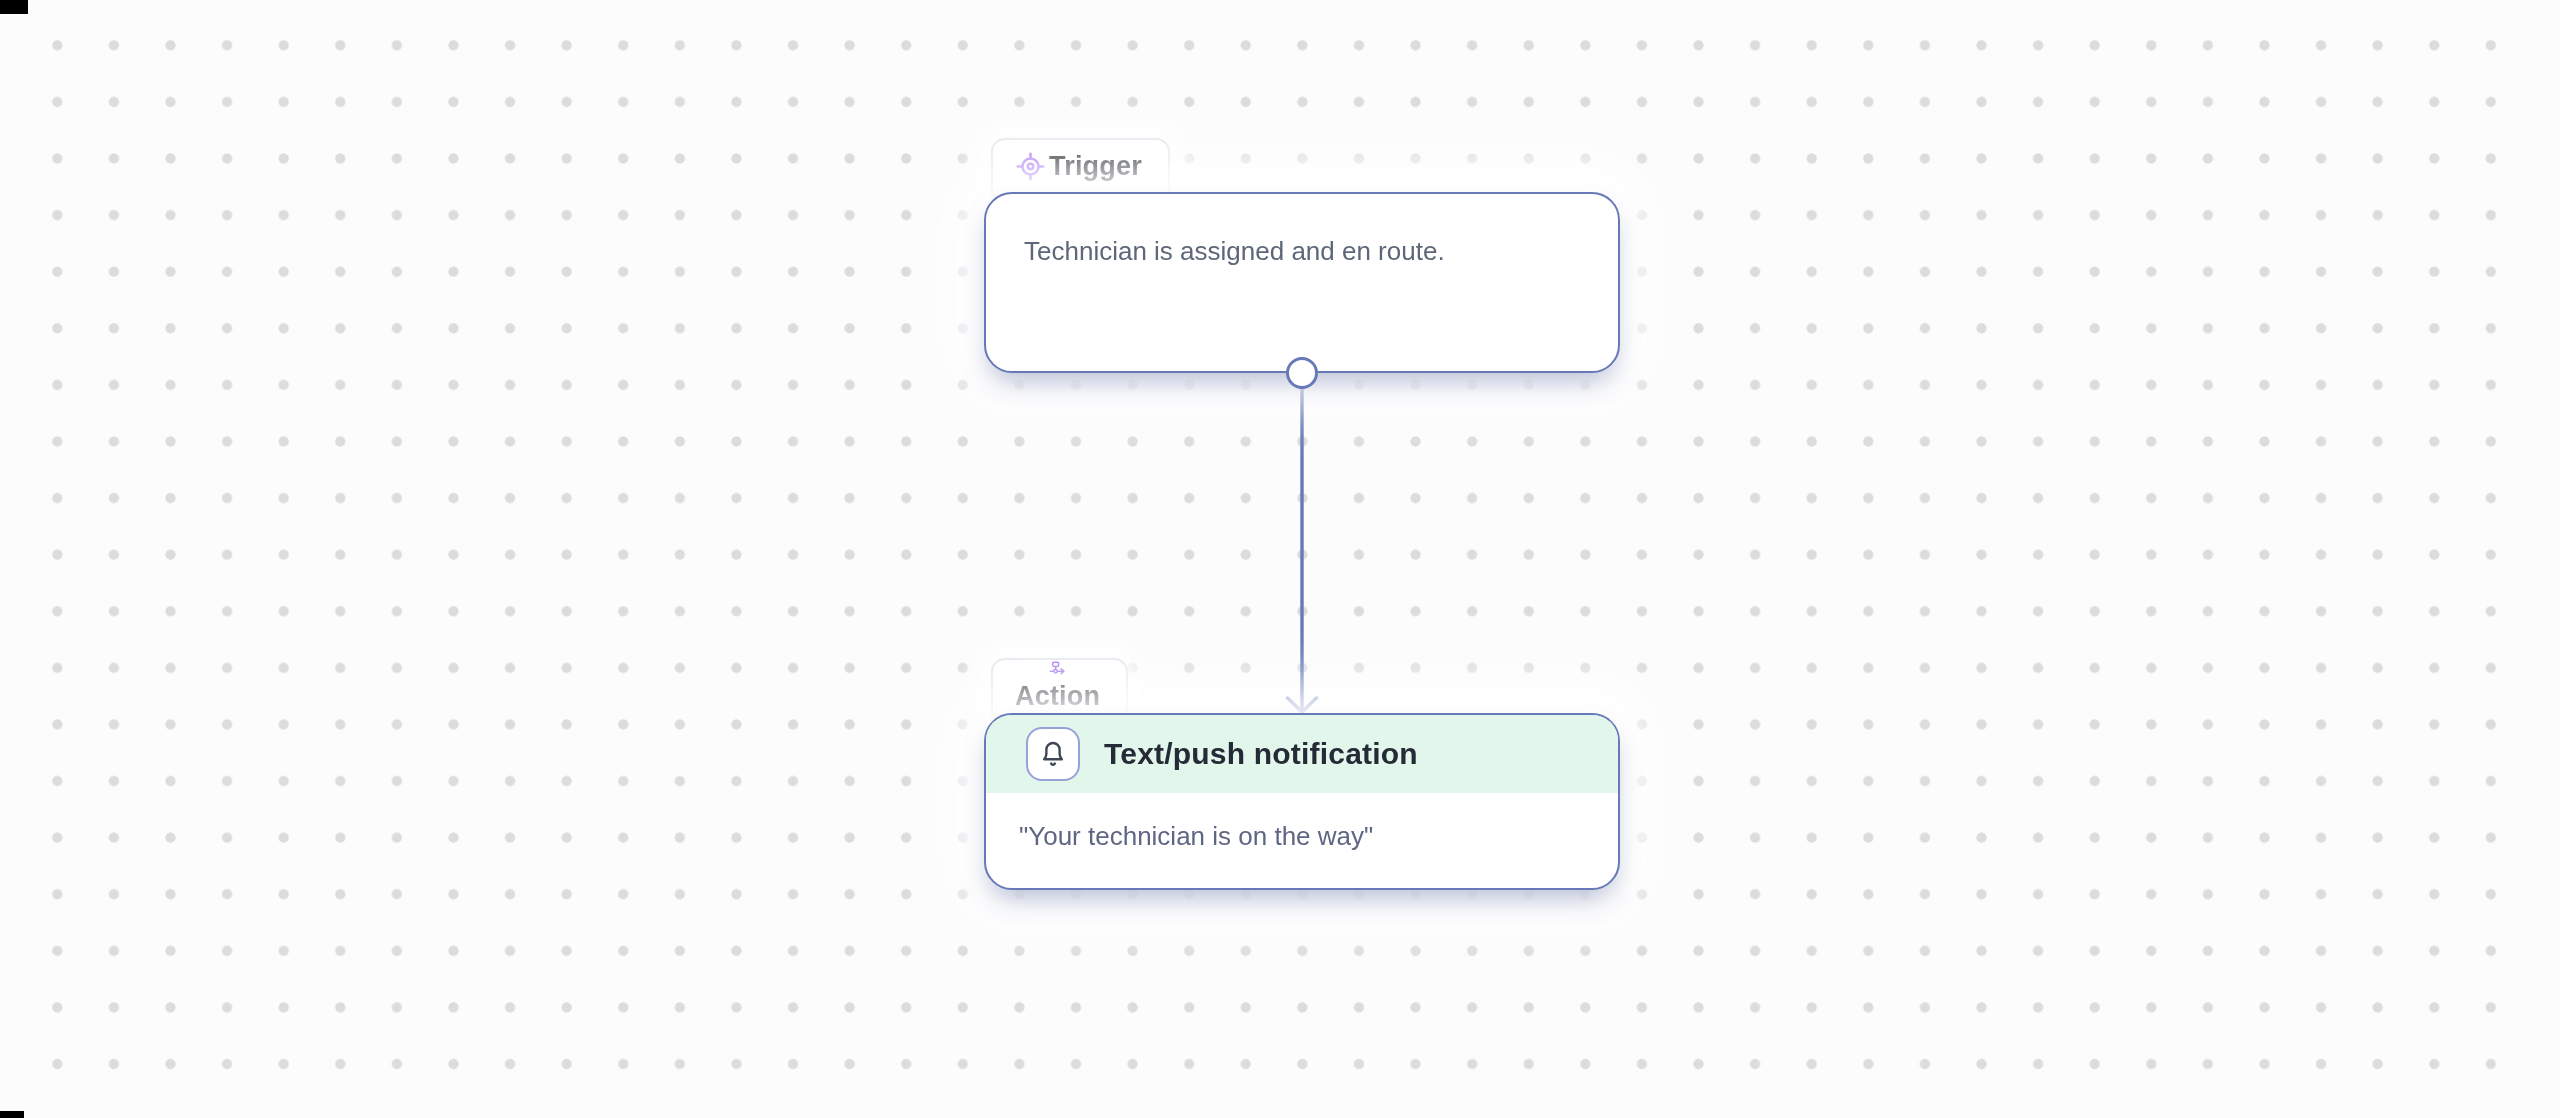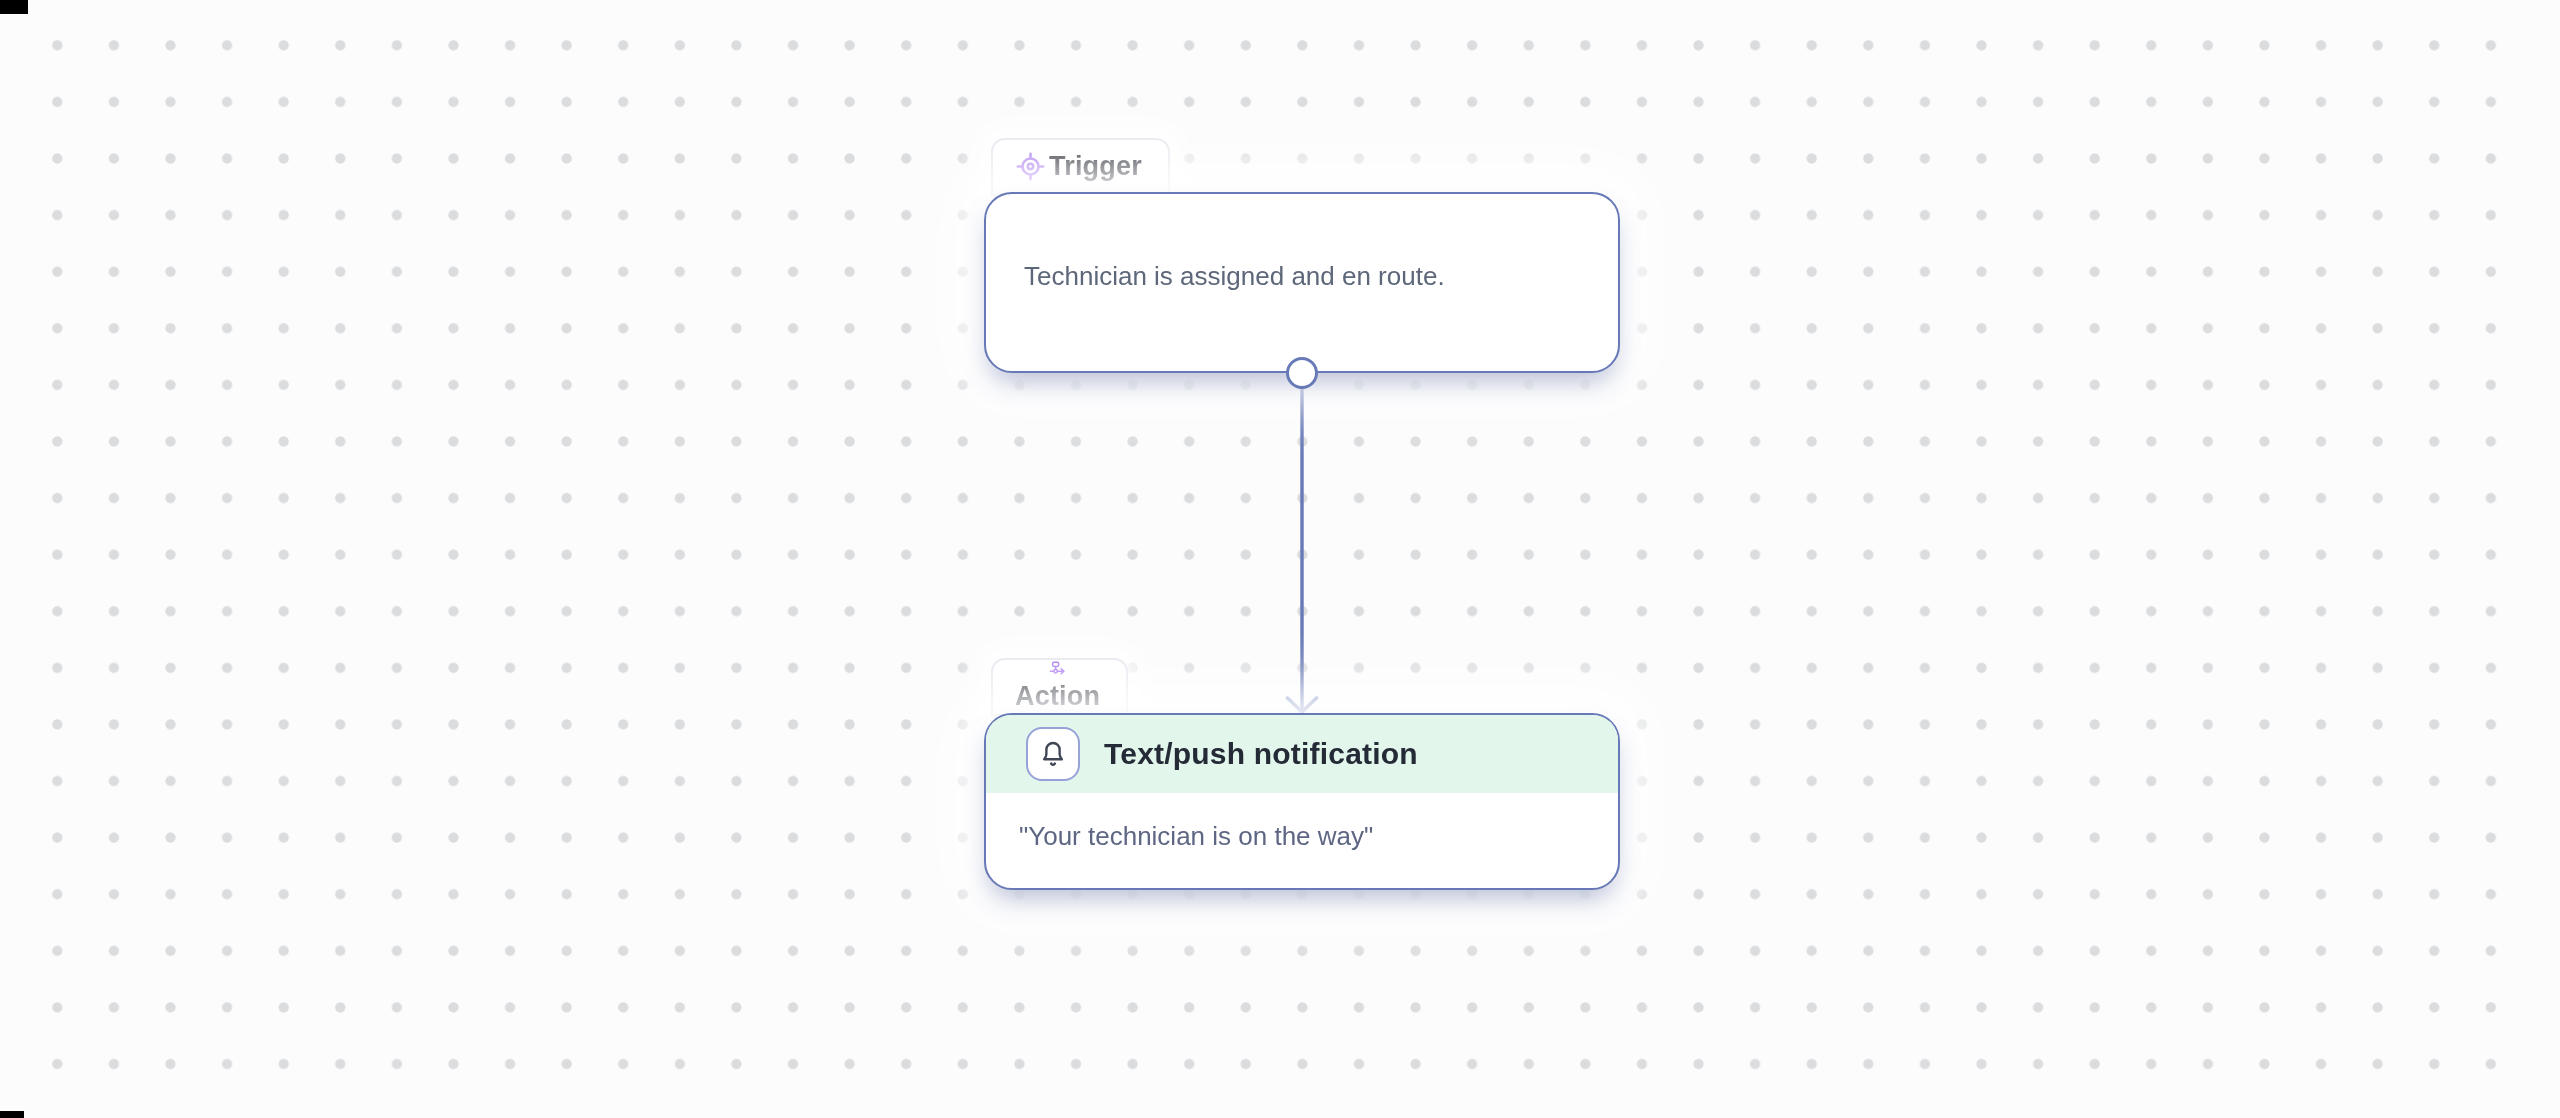--- a/index.html
+++ b/index.html
@@ -95,21 +95,21 @@
     color: #242a36;
     letter-spacing: 0.2px;
   }
 
   .node-body {
     display: flex;
     align-items: center;
     box-sizing: border-box;
     padding-left: 38px;
   }
-  .body-trigger { height: 114px; font-size: 26px; color: #5d6779; margin-top: 25px; }
+  .body-trigger { height: 114px; font-size: 26px; color: #5d6779; }
   .body-action  { height: 87px; padding-left: 33px; font-size: 26px; color: #5e6683; }
 
   
   .connector-dot {
     position: absolute;
     left: 50%;
     bottom: -18px;
     transform: translateX(-50%);
     width: 26px; height: 26px;
     background: #ffffff;

